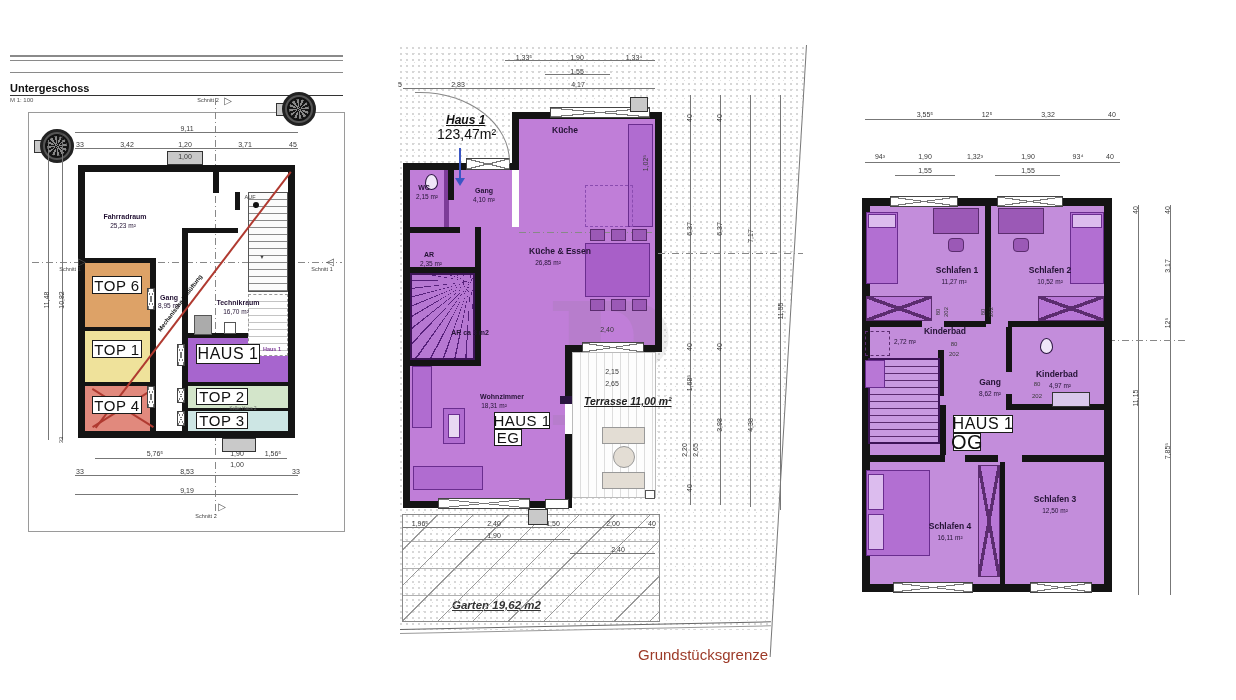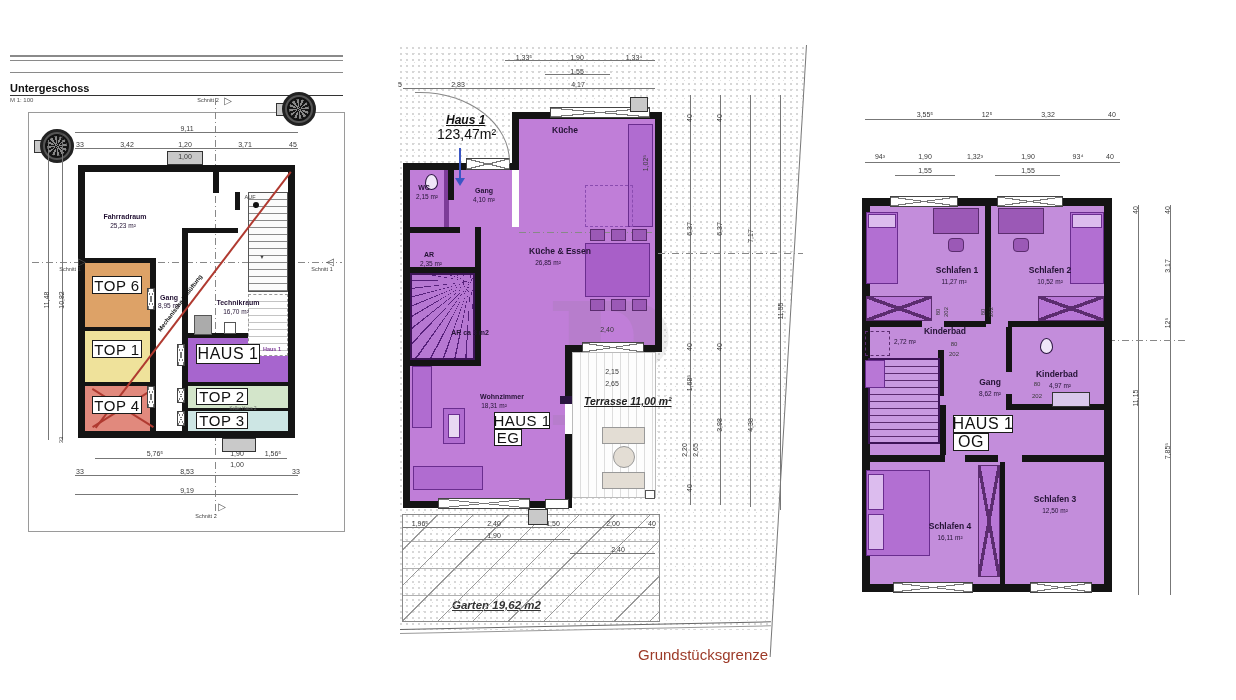--- a/index.html
+++ b/index.html
@@ -278,21 +278,21 @@
   <i class="ward" style="left:978px;top:465px;width:22px;height:112px"></i>
   <i class="furn" style="left:866px;top:470px;width:64px;height:86px;background:#b26fd2"></i>
   <i class="pil" style="left:868px;top:474px;width:16px;height:36px"></i>
   <i class="pil" style="left:868px;top:514px;width:16px;height:36px"></i>
   <i style="left:865px;top:331px;width:25px;height:25px;border:1px dashed #5b2c6f"></i>
   <i class="furn" style="left:865px;top:360px;width:20px;height:28px;background:#b877d6"></i>
   <i class="toilet" style="left:1040px;top:338px"></i>
   <i style="left:1052px;top:392px;width:38px;height:15px;background:#d9c8ea;border:1px solid #333"></i>
 
   <div class="wbox" style="left:953px;top:415px;width:60px;height:18px;font-size:16px">HAUS 1</div>
-  <div class="wbox" style="left:953px;top:433px;width:36px;height:18px;font-size:16px">OG</div>
+  <div class="wbox" style="left:953px;top:433px;width:28px;height:18px;font-size:20px">OG</div>
 
   <div style="left:0;top:0;width:1236px;height:700px">
       <span class="lbl dim" style="left: 187px; top: 128px; transform: translate(-50%, -50%);">9,11</span>
       <span class="lbl dim" style="left: 80px; top: 144px; transform: translate(-50%, -50%);">33</span>
       <span class="lbl dim" style="left: 127px; top: 144px; transform: translate(-50%, -50%);">3,42</span>
       <span class="lbl dim" style="left: 185px; top: 144px; transform: translate(-50%, -50%);">1,20</span>
       <span class="lbl dim" style="left: 245px; top: 144px; transform: translate(-50%, -50%);">3,71</span>
       <span class="lbl dim" style="left: 293px; top: 144px; transform: translate(-50%, -50%);">45</span>
       <span class="lbl dim" style="left: 185px; top: 156px; transform: translate(-50%, -50%);">1,00</span>
       <span class="lbl rooms" style="left: 125px; top: 216px; transform: translate(-50%, -50%);">Fahrradraum</span>

